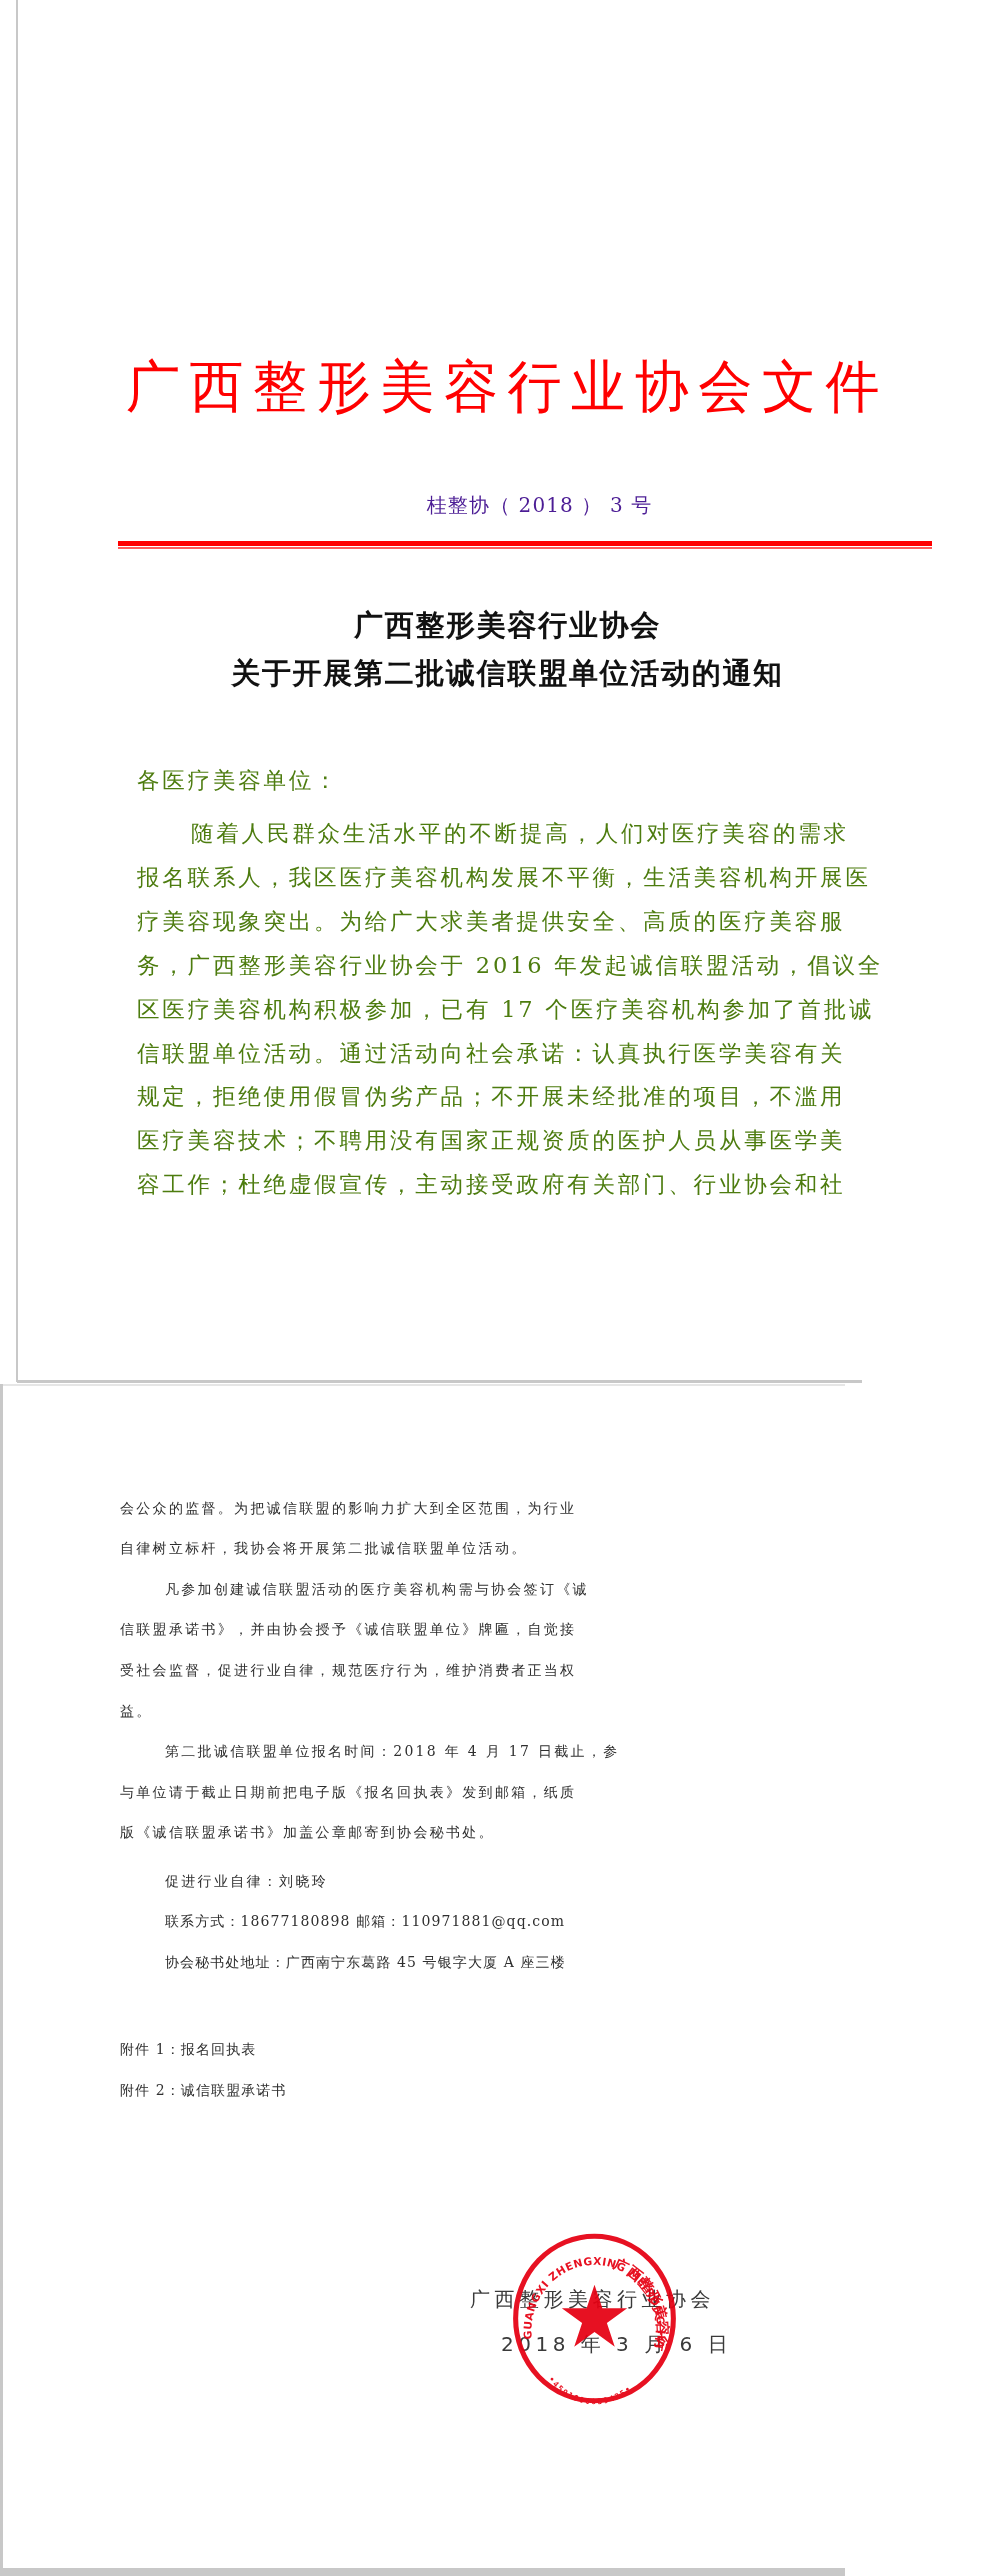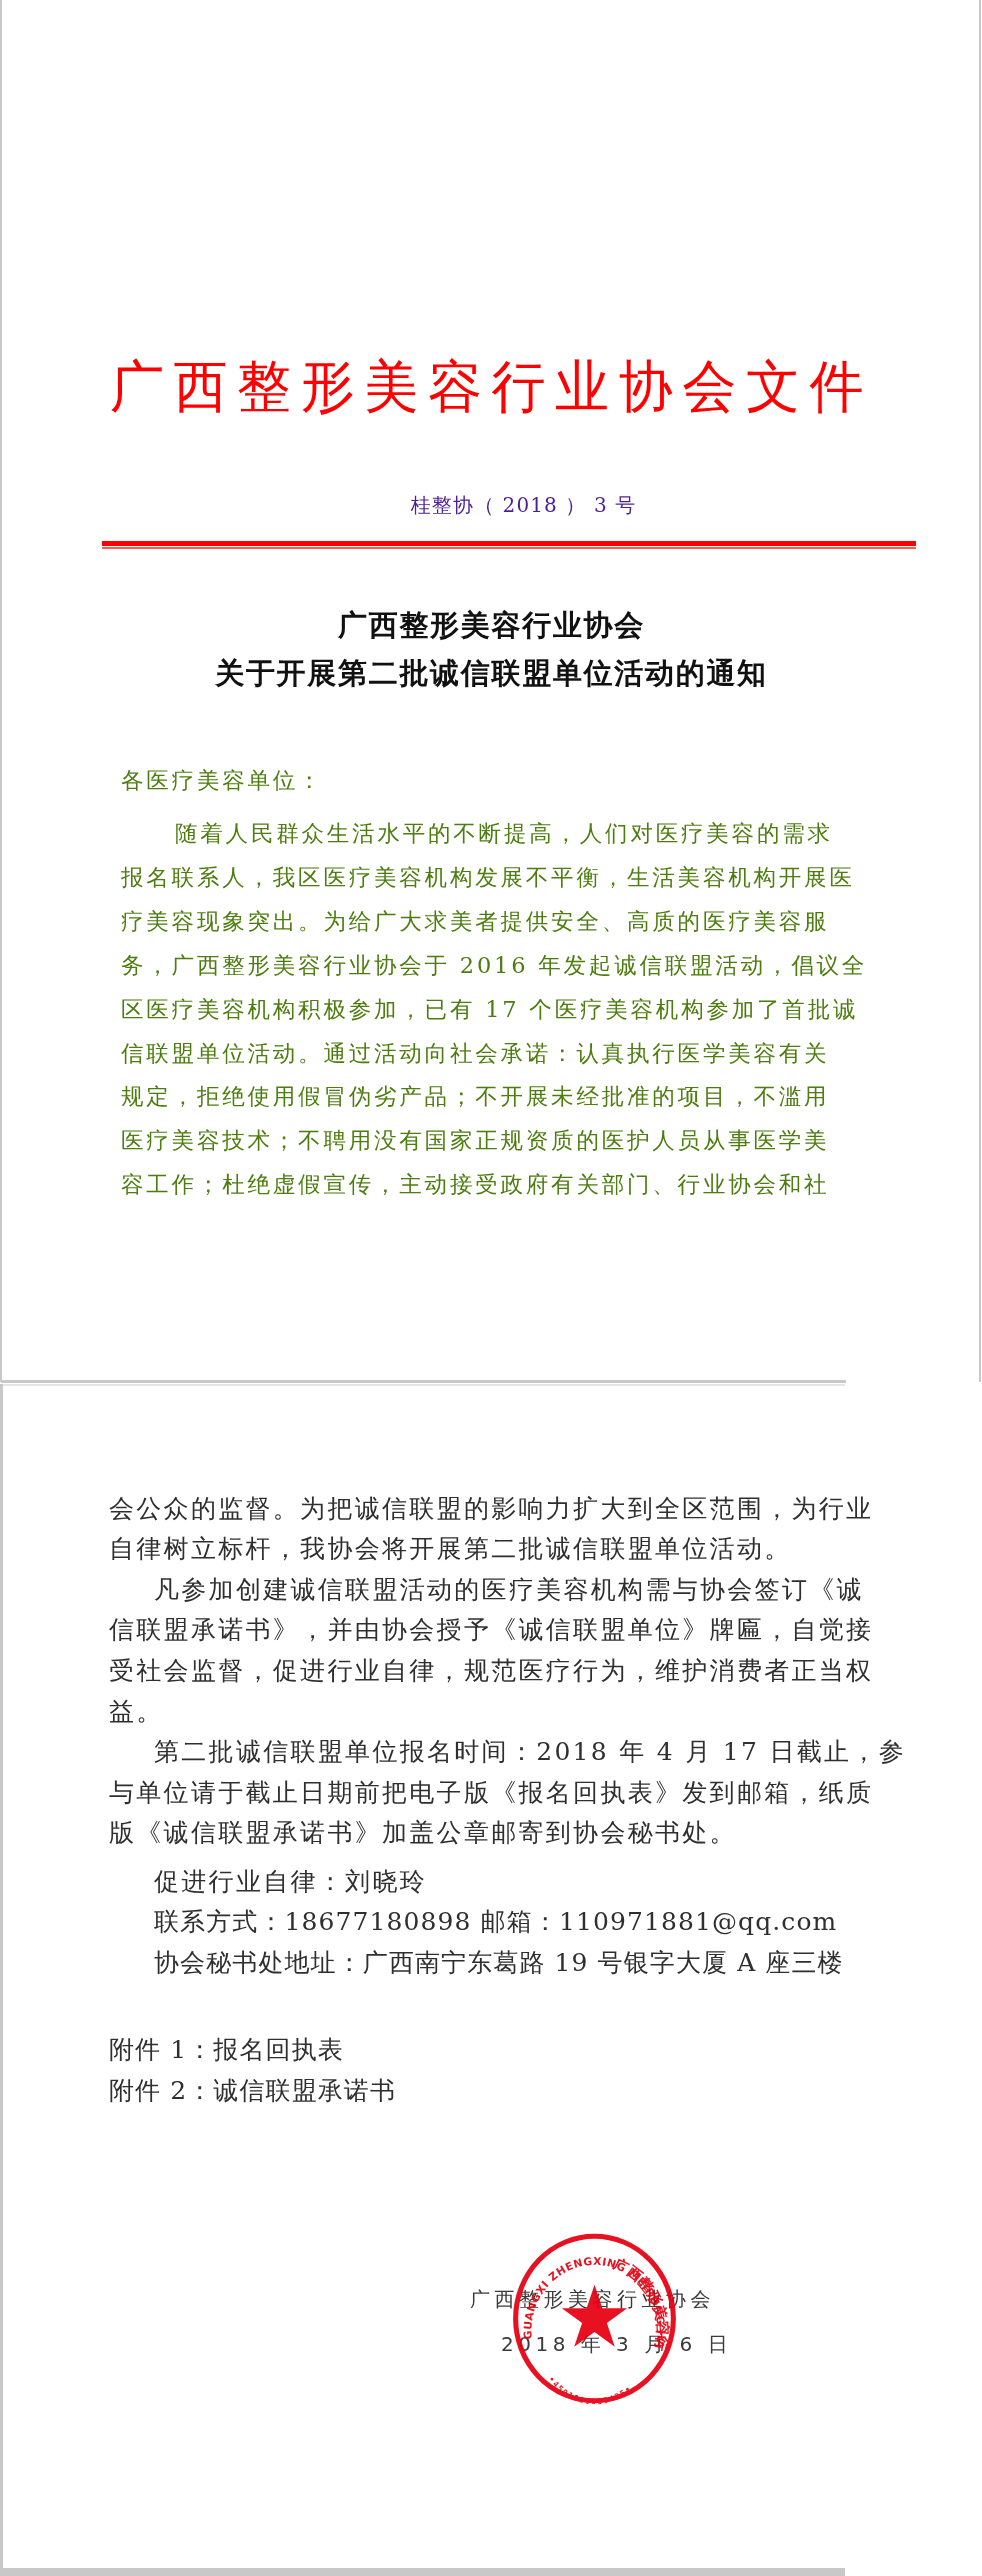--- a/index.html
+++ b/index.html
@@ -3,21 +3,21 @@
 <meta charset="utf-8">
 <style>
   html, body { margin: 0; padding: 0; }
   body {
     width: 983px; height: 2576px; position: relative; overflow: hidden;
     background: #ffffff;
     font-family: "DejaVu Serif", "Liberation Serif", serif;
     color: #2a2a2a;
   }
   .page { position: absolute; background: #ffffff; }
-  #page1 { left: 0; top: 0; width: 946px; height: 1384px; }
+  #page1 { left: 16px; top: 0; width: 946px; height: 1384px; }
   #page2 { left: 0; top: 1384px; width: 845px; height: 1192px; }
   .edge { position: absolute; background: #c8c8c8; }
   .abs { position: absolute; white-space: nowrap; }
 
   .red-title {
     left: 0; width: 983px; top: 350px; text-align: center;
     color: #ff0000; font-family: "DejaVu Sans", sans-serif;
     font-size: 54px; line-height: 73px; letter-spacing: 9.6px;
     transform: scaleY(1.05);
   }
@@ -29,21 +29,21 @@
   .rule-thick { left: 102px; top: 541px; width: 814px; height: 4.5px; background: #ff0000; }
   .rule-thin  { left: 102px; top: 547px; width: 814px; height: 2.3px; background: #ff5a5a; }
 
   .head {
     left: 0; width: 983px; text-align: center;
     font-family: "DejaVu Sans", sans-serif; font-weight: bold;
     font-size: 29px; line-height: 39px; color: #111; letter-spacing: 1.7px;
   }
 
   .p1 { font-size: 22.5px; line-height: 44px; color: #4d7c0f; letter-spacing: 2.8px; }
-  .p2 { font-size: 25px; line-height: 41px; color: #2f2f2f; letter-spacing: 2.3px; }
+  .p2 { font-size: 14px; line-height: 41px; color: #2f2f2f; letter-spacing: 2.3px; margin-left: 11px; }
 
   .sign { font-size: 20px; line-height: 28px; color: #3a3a3a; letter-spacing: 4.5px; font-family: "DejaVu Sans", sans-serif; z-index: 1; }
   .seal { position: absolute; left: 510px; top: 2231px; width: 169px; height: 175px; z-index: 2; opacity: 0.93; }
 </style>
 </head>
 <body>
 
 <div id="page1" class="page">
   <div class="edge" style="left:0;top:0;width:1.7px;height:1382px;"></div>
   <div class="edge" style="left:979px;top:0;width:2.3px;height:1382px;"></div>
@@ -80,21 +80,21 @@
   <div class="abs p2" style="left:154px;top:185px;">凡参加创建诚信联盟活动的医疗美容机构需与协会签订《诚</div>
   <div class="abs p2" style="left:109px;top:225px;">信联盟承诺书》，并由协会授予《诚信联盟单位》牌匾，自觉接</div>
   <div class="abs p2" style="left:109px;top:266px;">受社会监督，促进行业自律，规范医疗行为，维护消费者正当权</div>
   <div class="abs p2" style="left:109px;top:307px;">益。</div>
   <div class="abs p2" style="left:154px;top:347px;">第二批诚信联盟单位报名时间：2018 年 4 月 17 日截止，参</div>
   <div class="abs p2" style="left:109px;top:388px;text-align:right;">与单位请于截止日期前把电子版《报名回执表》发到邮箱，纸质</div>
   <div class="abs p2" style="left:109px;top:428px;">版《诚信联盟承诺书》加盖公章邮寄到协会秘书处。</div>
 
   <div class="abs p2" style="left:154px;top:477px;">促进行业自律：刘晓玲</div>
   <div class="abs p2" style="left:154px;top:517px;letter-spacing:1.1px;">联系方式：18677180898   邮箱：110971881@qq.com</div>
-  <div class="abs p2" style="left:154px;top:558px;letter-spacing:1.1px;">协会秘书处地址：广西南宁东葛路 19 号银字大厦 A 座三楼</div>
+  <div class="abs p2" style="left:154px;top:558px;letter-spacing:1.1px;">协会秘书处地址：广西南宁东葛路 45 号银字大厦 A 座三楼</div>
 
   <div class="abs p2" style="left:109px;top:645px;letter-spacing:1.1px;">附件 1：报名回执表</div>
   <div class="abs p2" style="left:109px;top:686px;letter-spacing:1.1px;">附件 2：诚信联盟承诺书</div>
 
   <div class="abs sign" style="left:470px;top:901px;">广西整形美容行业协会</div>
   <div class="abs sign" style="left:501px;top:946px;">2018 年 3 月 6 日</div>
 </div>
 
 <div class="seal">
   <svg width="169" height="175" viewBox="0 0 300 310" xmlns="http://www.w3.org/2000/svg">

